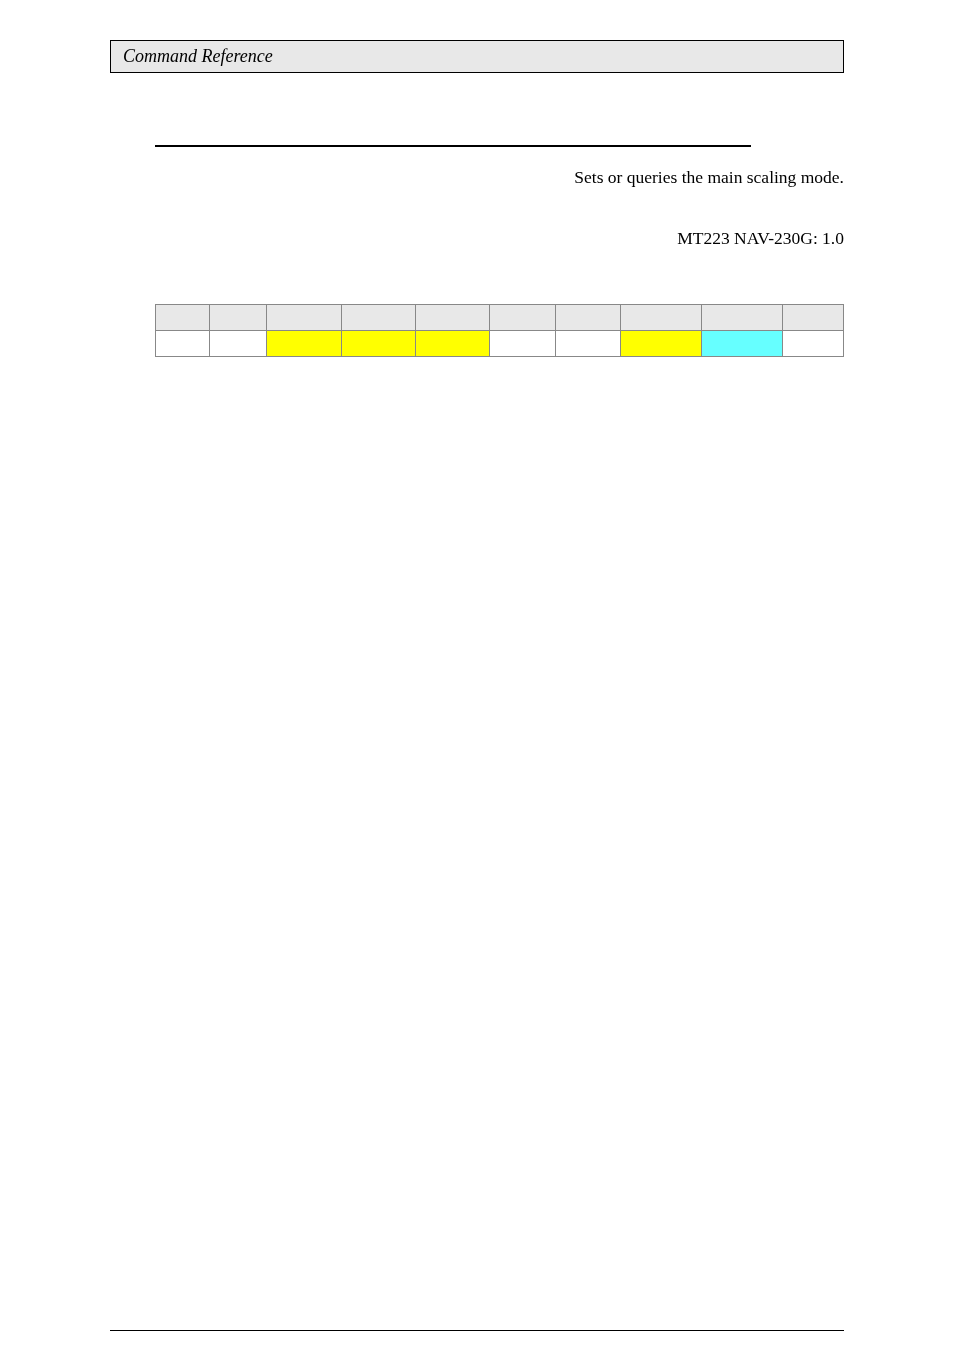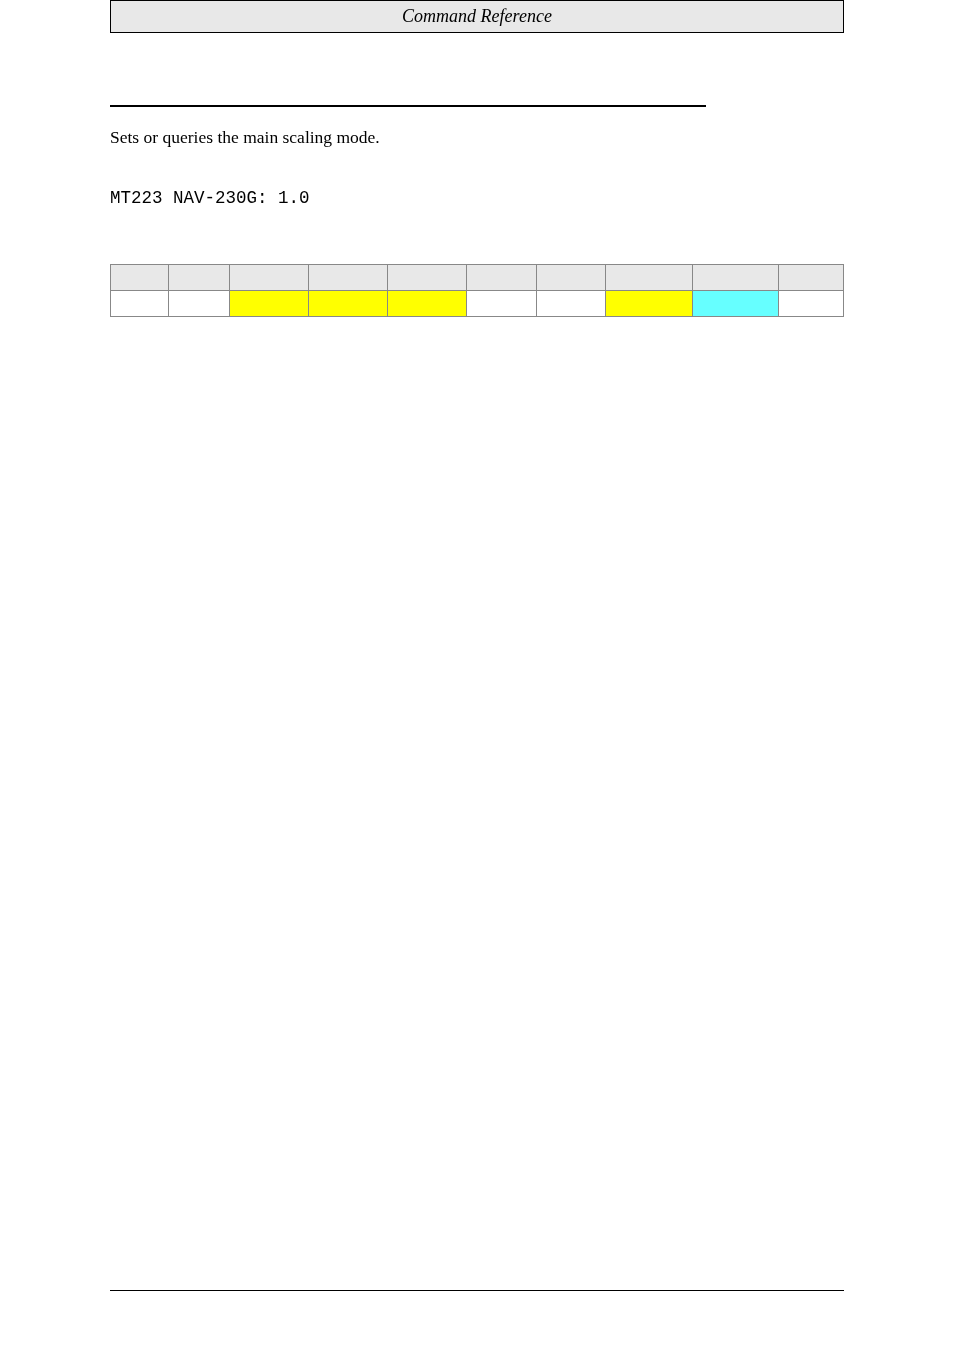--- a/index.html
+++ b/index.html
@@ -17,54 +17,56 @@
     }
     
     .page {
       width: 954px;
       height: 1351px;
       padding: 0 110px;
       position: relative;
     }
     
     .header-box {
+      margin-top: 40px;
       border: 1.5px solid #000;
       background: #e8e8e8;
       padding: 5px 12px;
-      text-align: center;
     }
     
     .header-text {
       font-style: italic;
       font-size: 18px;
       font-family: Georgia, serif;
     }
     
     .content {
       margin-top: 72px;
+      margin-left: 45px;
+      text-align: right;
     }
     
     .title-rule {
       border: none;
       border-top: 2px solid #000;
       width: 596px;
       margin-left: 0;
       margin-bottom: 20px;
     }
     
     .description {
       font-size: 17.5px;
       margin-bottom: 36px;
       font-family: 'Adobe Garamond Pro', Garamond, Georgia, serif;
     }
     
     .spec-line {
       font-size: 17.5px;
       line-height: 1.7;
-      font-family: Liberation Mono, monospace;
+      font-family: Liberation Serif, serif;
     }
     
     .table-wrapper {
       margin-top: 50px;
     }
     
     table {
       border-collapse: collapse;
       width: 100%;
     }

